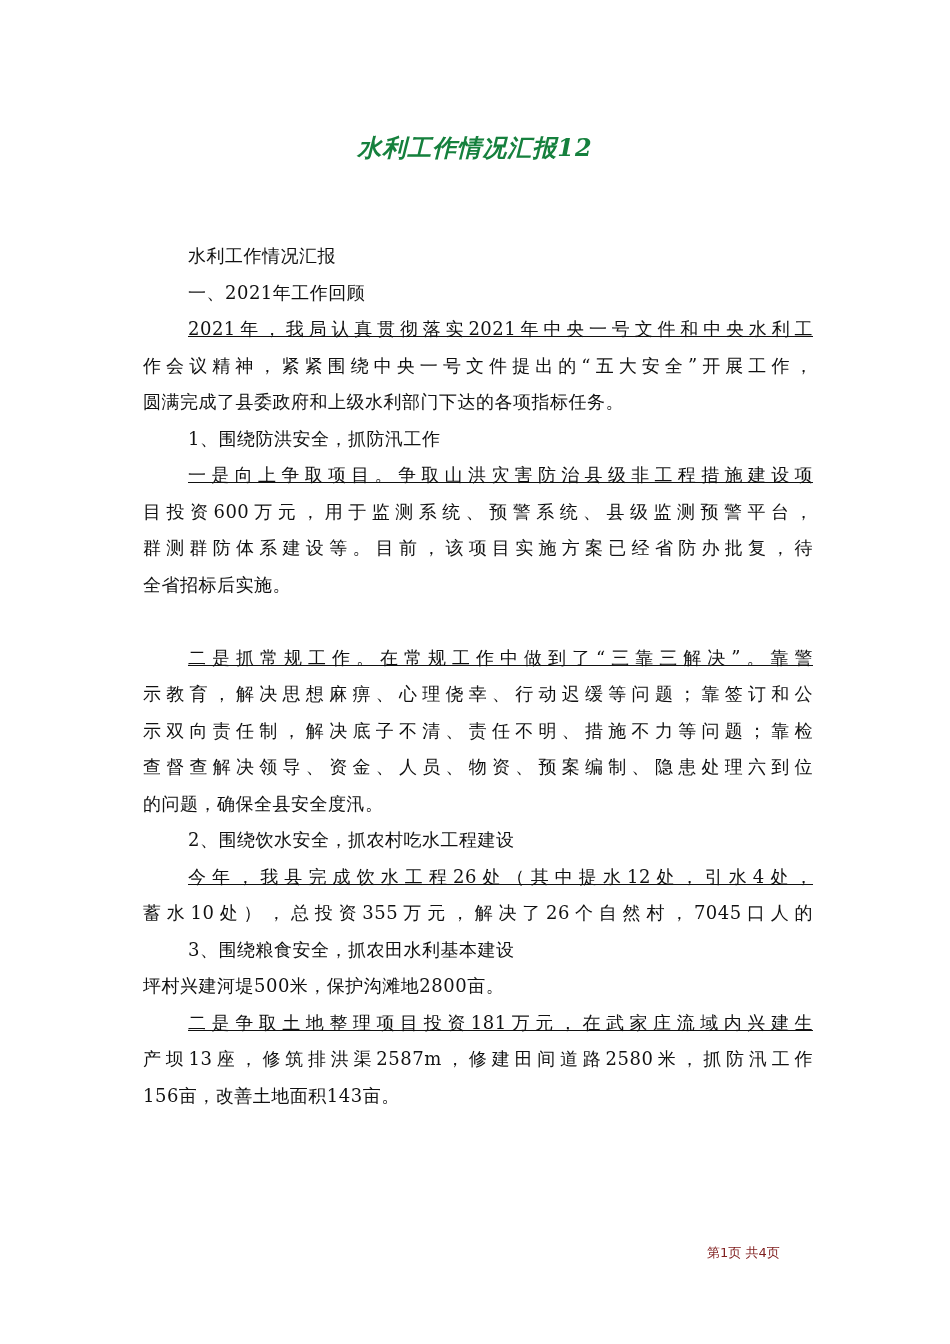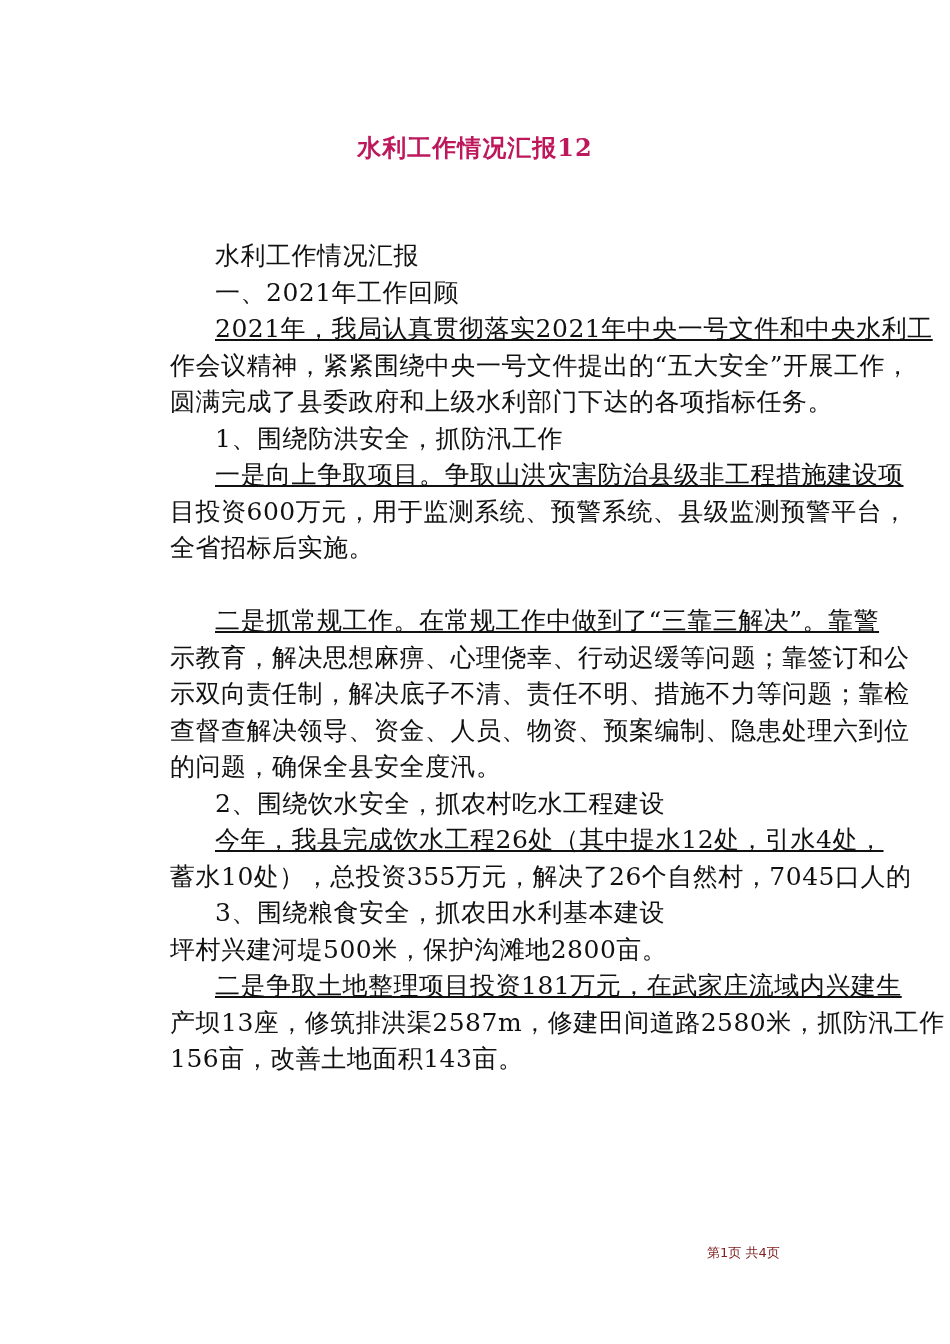--- a/index.html
+++ b/index.html
@@ -1,23 +1,23 @@
 <!DOCTYPE html>
 <html><head>
   <meta charset="utf-8">
   <style>
     html, body { margin: 0; padding: 0; background: #ffffff; }
     body { width: 950px; height: 1344px; position: relative; overflow: hidden;
            font-family: "DejaVu Serif", "Liberation Serif", serif; color: #111111; }
     .page { position: absolute; left: 0; top: 0; width: 950px; height: 1344px; background: #ffffff; }
     .title { position: absolute; left: 0; top: 130px; width: 950px; text-align: center;
-             font-size: 24px; line-height: 36px; color: #be185d; font-weight: bold; letter-spacing: 1px; }
+             font-size: 24px; line-height: 36px; color: #15803d; font-weight: bold; letter-spacing: 1px; font-style: italic; }
     .body { position: absolute; left: 143px; top: 238px; width: 670px; }
-    .line { font-size: 25px; line-height: 36.5px; height: 36.5px; white-space: nowrap;
-            letter-spacing: 0.5px; text-align: justify; text-align-last: justify; margin-left: 27px; }
+    .line { font-size: 18px; line-height: 36.5px; height: 36.5px; white-space: nowrap;
+            letter-spacing: 0.5px; text-align: justify; text-align-last: justify; }
     .line.indent1 { padding-left: 45px; text-align-last: left; }
     .line.indent2 { padding-left: 45px; text-decoration: underline; }
     .line.last { text-align-last: left; }
     .line.blank { height: 36.5px; }
     .footer { position: absolute; left: 707px; top: 1244px; font-size: 13px; color: #7f1d1d;
               font-family: "DejaVu Sans", "Liberation Sans", sans-serif; }
   </style>
 </head>
 <body>
 
@@ -26,20 +26,21 @@
 
   <div class="body">
     <div class="line indent1">水利工作情况汇报</div>
     <div class="line indent1">一、2021年工作回顾</div>
     <div class="line indent2">2021年，我局认真贯彻落实2021年中央一号文件和中央水利工</div>
     <div class="line">作会议精神，紧紧围绕中央一号文件提出的“五大安全”开展工作，</div>
     <div class="line last">圆满完成了县委政府和上级水利部门下达的各项指标任务。</div>
     <div class="line indent1">1、围绕防洪安全，抓防汛工作</div>
     <div class="line indent2">一是向上争取项目。争取山洪灾害防治县级非工程措施建设项</div>
     <div class="line">目投资600万元，用于监测系统、预警系统、县级监测预警平台，</div>
+    <div class="line">群测群防体系建设等。目前，该项目实施方案已经省防办批复，待</div>
     <div class="line last">全省招标后实施。</div>
     <div class="line blank"></div>
     <div class="line indent2">二是抓常规工作。在常规工作中做到了“三靠三解决”。靠警</div>
     <div class="line">示教育，解决思想麻痹、心理侥幸、行动迟缓等问题；靠签订和公</div>
     <div class="line">示双向责任制，解决底子不清、责任不明、措施不力等问题；靠检</div>
     <div class="line">查督查解决领导、资金、人员、物资、预案编制、隐患处理六到位</div>
     <div class="line last">的问题，确保全县安全度汛。</div>
     <div class="line indent1">2、围绕饮水安全，抓农村吃水工程建设</div>
     <div class="line indent2">今年，我县完成饮水工程26处（其中提水12处，引水4处，</div>
     <div class="line">蓄水10处），总投资355万元，解决了26个自然村，7045口人的</div>

